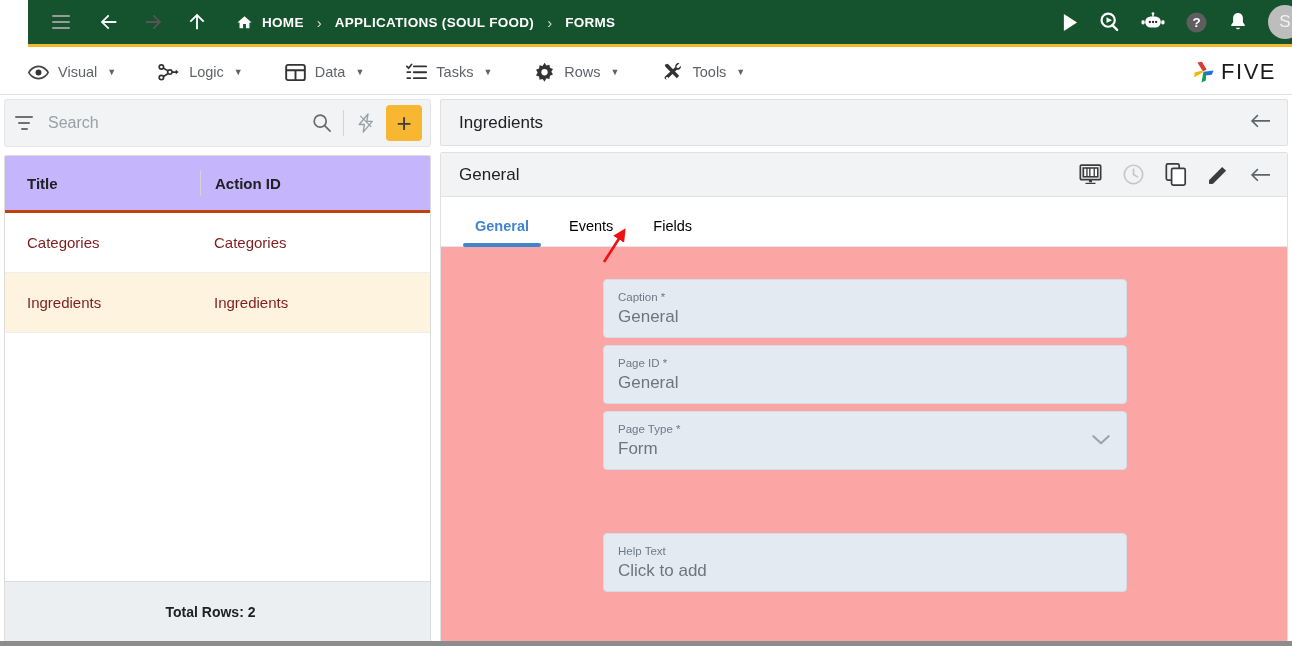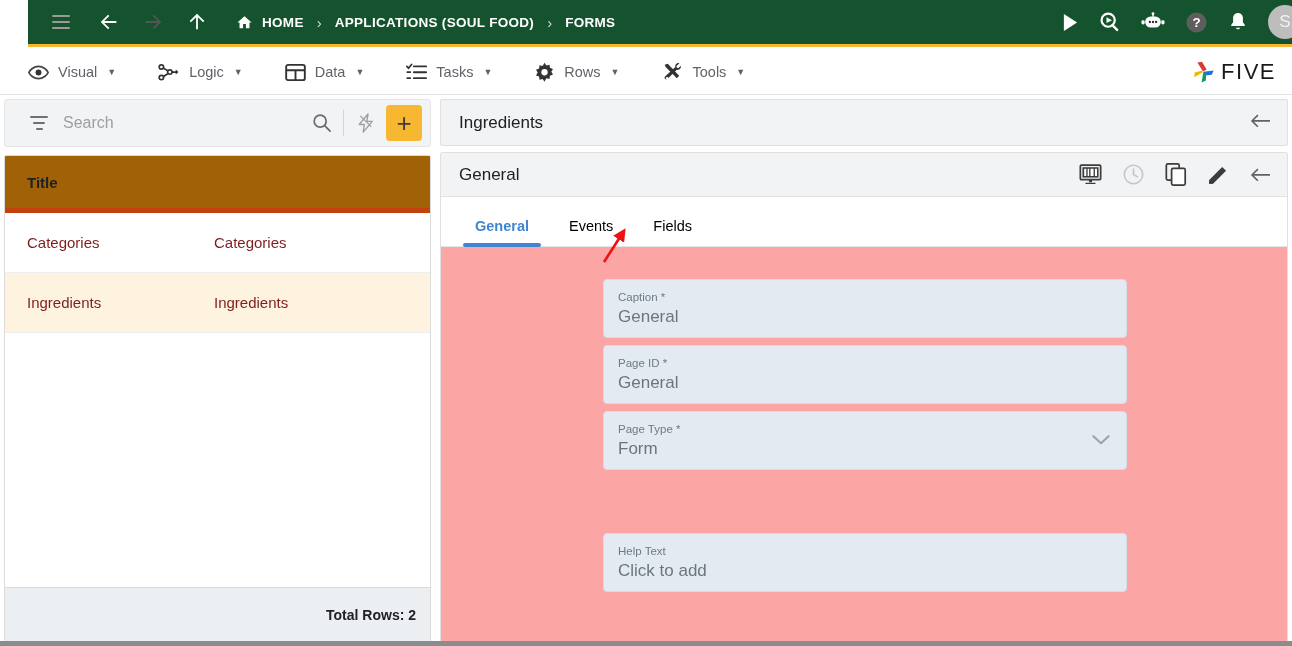--- a/index.html
+++ b/index.html
@@ -59,21 +59,21 @@
   .brand-text {
     font-size:22px; letter-spacing:1.5px; color:#1a1a1a;
     font-family:"Liberation Sans", sans-serif; font-weight:400;
   }
 
   
   .left-panel { position:absolute; left:4px; top:99px; width:427px; height:543px; }
   .search-card {
     position:absolute; left:0; top:0; width:427px; height:48px;
     background:#f1f3f4; border:1px solid #e6e6e6; border-radius:3px;
-    display:flex; align-items:center; padding:0 8px 0 24px;
+    display:flex; align-items:center; padding:0 8px 0 9px;
   }
   .filter-icon { width:20px; height:14px; display:flex; flex-direction:column; justify-content:space-between; align-items:center; }
   .filter-icon i { display:block; height:2px; background:#707070; border-radius:1px; }
   .filter-icon i:nth-child(1){ width:18px; }
   .filter-icon i:nth-child(2){ width:12px; }
   .filter-icon i:nth-child(3){ width:7px; }
   .search-input {
     flex:1; border:none; outline:none; background:transparent;
     font-size:16px; color:#3c4043; padding-left:14px;
     font-family:"Liberation Sans", sans-serif;
@@ -86,41 +86,41 @@
     color:#3c3c3c; font-size:26px; line-height:1; cursor:pointer;
     font-weight:300;
   }
 
   .grid-card {
     position:absolute; left:0; top:56px; width:427px; height:487px;
     background:#ffffff; border:1px solid #dcdcdc; border-radius:2px;
     display:flex; flex-direction:column; overflow:hidden;
   }
   .grid-head {
-    height:57px; background:#a16207; display:flex; align-items:center;
-    border-bottom:5px solid #c2410c; flex:none;
+    height:57px; background:#c4b5fd; display:flex; align-items:center;
+    border-bottom:3px solid #c2410c; flex:none;
   }
   .gh-cell {
     font-size:15px; font-weight:bold; color:#202124;
     display:flex; align-items:center; height:100%;
   }
   .gh-cell.c1 { width:195px; padding-left:22px; }
   .gh-cell.c2 { flex:1; padding-left:14px; border-left:1px solid #d3d3d3; height:26px; align-self:center; }
   .grid-body { flex:1; overflow:hidden; background:#fff; }
   .grid-row {
     height:60px; display:flex; align-items:center;
     border-bottom:1px solid #eeeeee; font-size:15px; color:#7f1d1d;
     cursor:pointer;
   }
   .grid-row.selected { background:#fdf3df; }
   .gr-cell.c1 { width:195px; padding-left:22px; }
   .gr-cell.c2 { flex:1; padding-left:14px; }
   .grid-foot {
-    height:54px; background:#eceff1; border-top:1px solid #dcdcdc;
-    display:flex; align-items:center; justify-content:flex-end;
+    height:60px; background:#eceff1; border-top:1px solid #dcdcdc;
+    display:flex; align-items:center; justify-content:center;
     padding-right:14px; font-size:14px; font-weight:bold; color:#202124;
     flex:none;
   }
 
   
   .right-panel { position:absolute; left:440px; top:99px; width:848px; height:543px; }
   .rp-header {
     position:absolute; left:0; top:0; width:848px; height:47px;
     background:#f1f3f4; border:1px solid #e0e0e0; border-radius:2px;
     display:flex; align-items:center; padding:0 16px 0 18px;
@@ -359,20 +359,21 @@
       </div>
       <div style="width:9px"></div>
       <div class="plus-btn">
         <span>+</span>
       </div>
     </div>
 
     <div class="grid-card">
       <div class="grid-head">
         <div class="gh-cell c1">Title</div>
+        <div class="gh-cell c2">Action ID</div>
       </div>
       <div class="grid-body">
         <div class="grid-row">
           <div class="gr-cell c1">Categories</div>
           <div class="gr-cell c2">Categories</div>
         </div>
         <div class="grid-row selected">
           <div class="gr-cell c1">Ingredients</div>
           <div class="gr-cell c2">Ingredients</div>
         </div>

